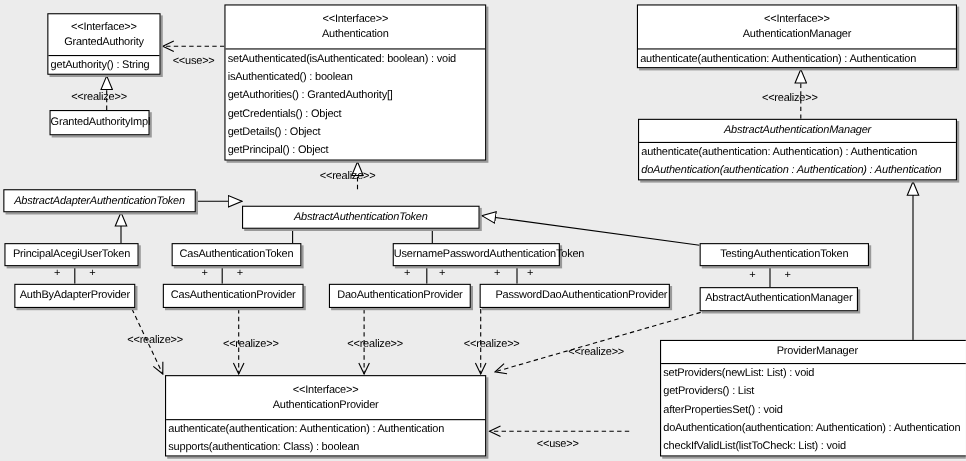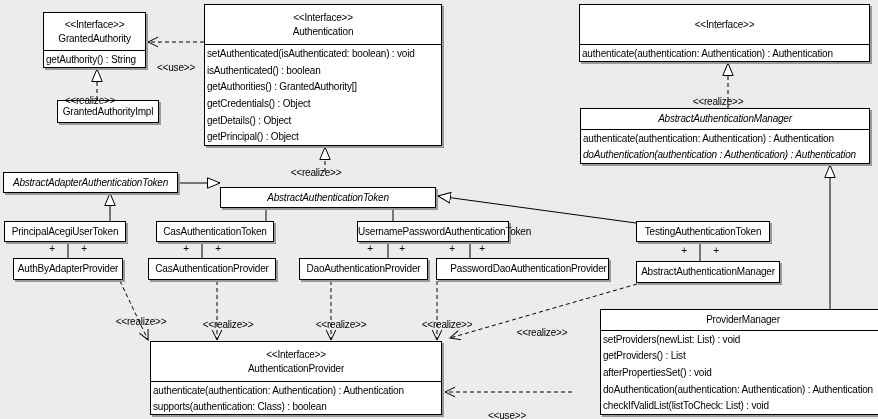--- a/index.html
+++ b/index.html
@@ -27,21 +27,20 @@
   .rows{display:flex;flex-direction:column;flex:1 1 auto;min-height:0;}
   .row{
     flex:1 1 0;display:flex;align-items:center;
     padding:0 2px;white-space:nowrap;overflow:hidden;
   }
   .row.ovf{overflow:visible;}
   .it{font-style:italic;}
   .lbl{
     position:absolute;z-index:3;transform:translateX(-50%);
     white-space:nowrap;
-    margin-top:12px;
   }
   .plus{position:absolute;z-index:3;transform:translateX(-50%);}
 </style>
 </head>
 <body>
 
 <svg class="wires" width="878" height="419">
   <defs>
     <marker id="tri" markerWidth="14" markerHeight="12" refX="13" refY="6" orient="auto" markerUnits="userSpaceOnUse">
       <path d="M13,6 L0.5,0.8 L0.5,11.2 Z" fill="#ffffff" stroke="#000000"></path>
@@ -80,21 +79,21 @@
 <div class="box" style="left:43px;top:12px;width:103px;height:56px;">
   <div class="title sep" style="height:37px;">
     <div>&lt;&lt;Interface&gt;&gt;</div>
     <div>GrantedAuthority</div>
   </div>
   <div class="rows">
     <div class="row">getAuthority() : String</div>
   </div>
 </div>
 
-<div class="box simple" style="left:45px;top:100px;width:102px;height:23px;margin-left:12px;">
+<div class="box simple" style="left:45px;top:100px;width:91px;height:23px;">
   <div class="title">GrantedAuthorityImpl</div>
 </div>
 
 <div class="box" style="left:204px;top:4px;width:238px;height:142px;">
   <div class="title sep" style="height:39px;">
     <div>&lt;&lt;Interface&gt;&gt;</div>
     <div>Authentication</div>
   </div>
   <div class="rows">
     <div class="row">setAuthenticated(isAuthenticated: boolean) : void</div>
@@ -102,20 +101,21 @@
     <div class="row">getAuthorities() : GrantedAuthority[]</div>
     <div class="row">getCredentials() : Object</div>
     <div class="row">getDetails() : Object</div>
     <div class="row">getPrincipal() : Object</div>
   </div>
 </div>
 
 <div class="box" style="left:579px;top:4px;width:291px;height:58px;">
   <div class="title sep" style="height:39px;">
     <div>&lt;&lt;Interface&gt;&gt;</div>
+    <div>AuthenticationManager</div>
   </div>
   <div class="rows">
     <div class="row">authenticate(authentication: Authentication) : Authentication</div>
   </div>
 </div>
 
 <div class="box" style="left:580px;top:108px;width:290px;height:56px;">
   <div class="title sep it" style="height:20px;">AbstractAuthenticationManager</div>
   <div class="rows">
     <div class="row">authenticate(authentication: Authentication) : Authentication</div>
@@ -136,21 +136,21 @@
 </div>
 
 <div class="box simple" style="left:156px;top:221px;width:118px;height:21px;">
   <div class="title">CasAuthenticationToken</div>
 </div>
 
 <div class="box simple" style="left:357px;top:221px;width:152px;height:21px;">
   <div class="title">UsernamePasswordAuthenticationToken</div>
 </div>
 
-<div class="box simple" style="left:636px;top:221px;width:134px;height:21px;">
+<div class="box simple" style="left:636px;top:221px;width:154px;height:21px;">
   <div class="title">TestingAuthenticationToken</div>
 </div>
 
 <div class="box simple" style="left:13px;top:258px;width:110px;height:22px;">
   <div class="title">AuthByAdapterProvider</div>
 </div>
 
 <div class="box simple" style="left:148px;top:258px;width:128px;height:22px;">
   <div class="title">CasAuthenticationProvider</div>
 </div>

